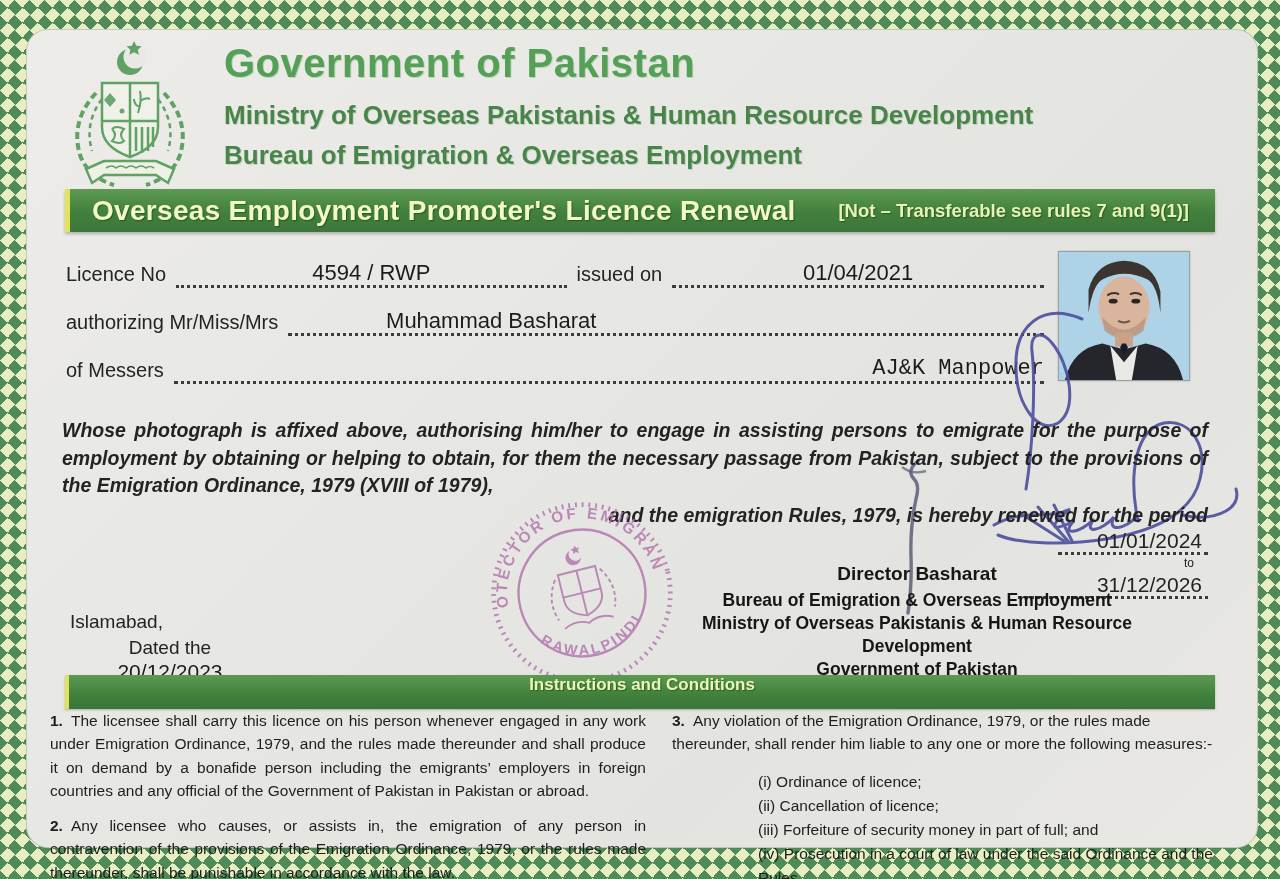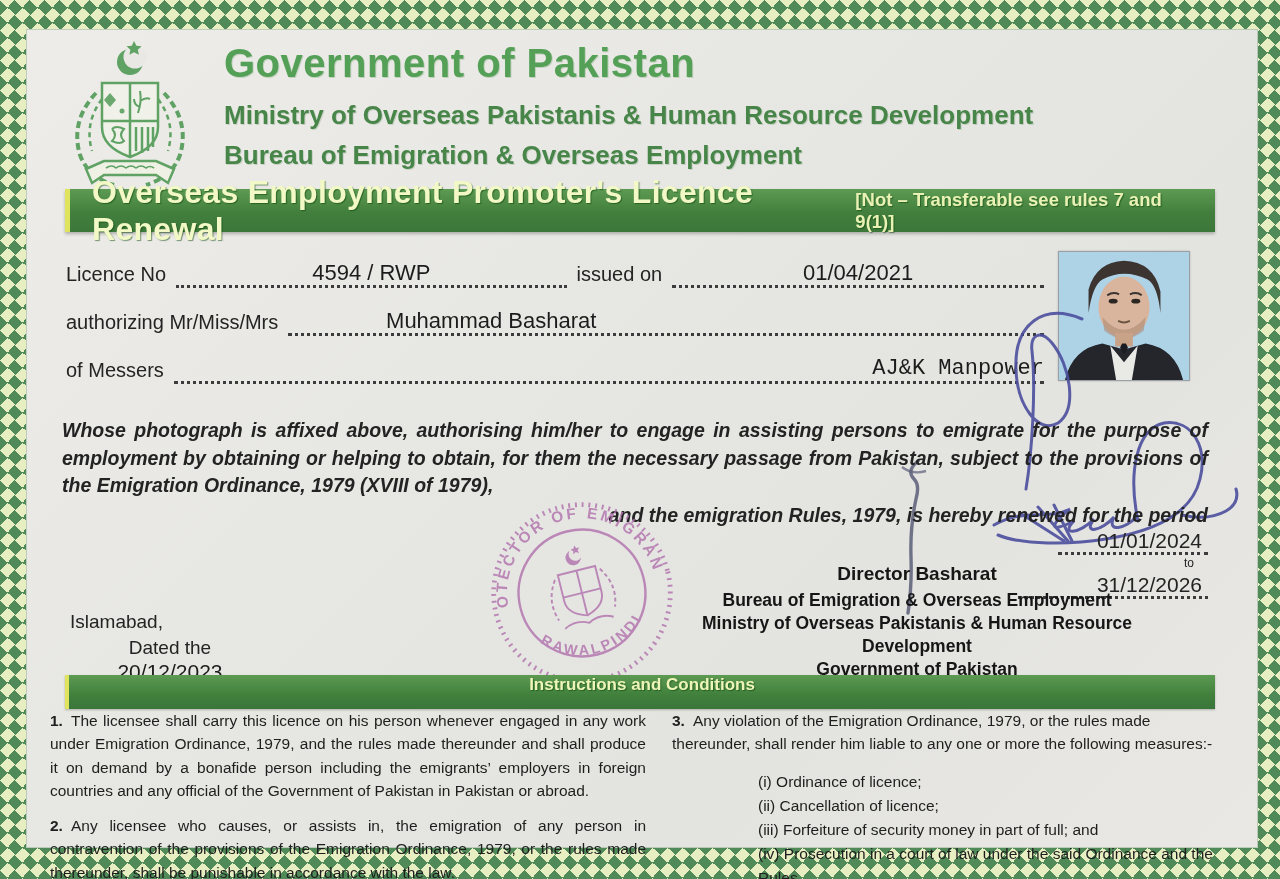--- a/index.html
+++ b/index.html
@@ -6,38 +6,39 @@
   html,body { width:1280px; height:879px; font-family:"Liberation Sans", sans-serif; }
   .certificate {
     position:relative; width:1280px; height:879px; overflow:hidden;
     background: repeating-conic-gradient(from 45deg, #4f8a58 0% 25%, #e7eec2 0% 50%);
     background-size: 15px 15px;
   }
   .paper {
     position:absolute; top:29px; left:26px; right:22px; bottom:31px;
     background: linear-gradient(135deg, #edecE8 0%, #e6e6e2 45%, #e3e3df 70%, #e9e8e4 100%);
     box-shadow: inset 0 0 0 1px rgba(110,150,110,.35);
+    border-radius: 22px;
   }
   
   .emblem { position:absolute; left:36px; top:6px; width:136px; height:152px; }
   .titles { position:absolute; left:198px; top:12px; right:40px; }
   .gov-title { font-size:40px; font-weight:bold; color:#55a057; letter-spacing:.5px;
     text-shadow: 1px 1px 0 rgba(80,140,80,.25); }
   .ministry { font-size:26px; font-weight:bold; color:#478549; margin-top:14px;
     text-shadow: 1px 1px 0 rgba(60,110,60,.2); }
   .bureau   { font-size:26px; font-weight:bold; color:#478549; margin-top:9px;
     text-shadow: 1px 1px 0 rgba(60,110,60,.2); }
   
   .banner {
     position:absolute; left:39px; right:43px; top:160px; height:43px;
     background: linear-gradient(180deg, #5d9a52 0%, #427f3d 55%, #3c773a 100%);
     display:flex; align-items:center; box-shadow: 0 2px 3px rgba(0,0,0,.25);
     border-left:5px solid #dfe45c;
   }
-  .banner-title { font-size:32px; font-weight:bold; color:#f2f8c6; margin-left:22px; letter-spacing:.3px;
+  .banner-title { font-size:28px; font-weight:bold; color:#f2f8c6; margin-left:22px; letter-spacing:.3px;
     text-shadow:1px 1px 1px rgba(0,60,0,.5); }
   .banner-note { font-size:18.5px; font-weight:bold; color:#e9f2b4; margin-left:auto; margin-right:26px;
     text-shadow:1px 1px 1px rgba(0,60,0,.5); }
   
   .fields { position:absolute; left:40px; top:232px; width:978px; font-size:20px; color:#242424; }
   .frow { display:flex; align-items:flex-end; margin-bottom:21px; }
   .flabel { white-space:nowrap; padding-bottom:2px; }
   .fill { border-bottom:3px dotted #3c3c3c; text-align:center; line-height:1.05;
           font-size:22px; color:#1c1c1c; padding-bottom:1px; }
   .fill.grow1 { flex:1.05; } .fill.grow2 { flex:1; }

